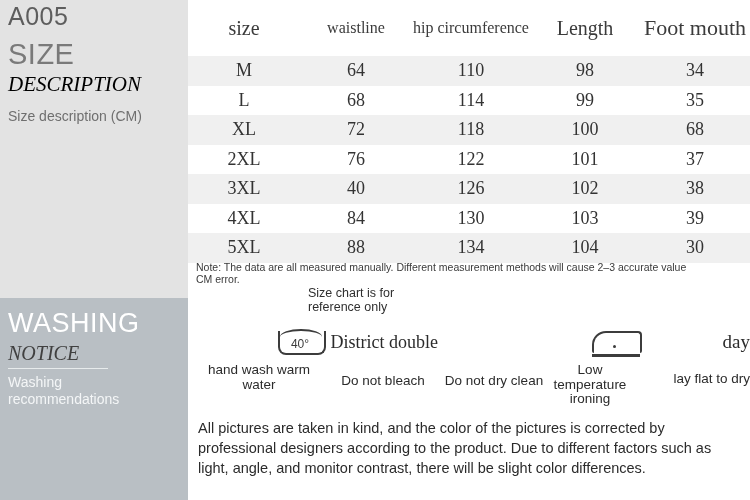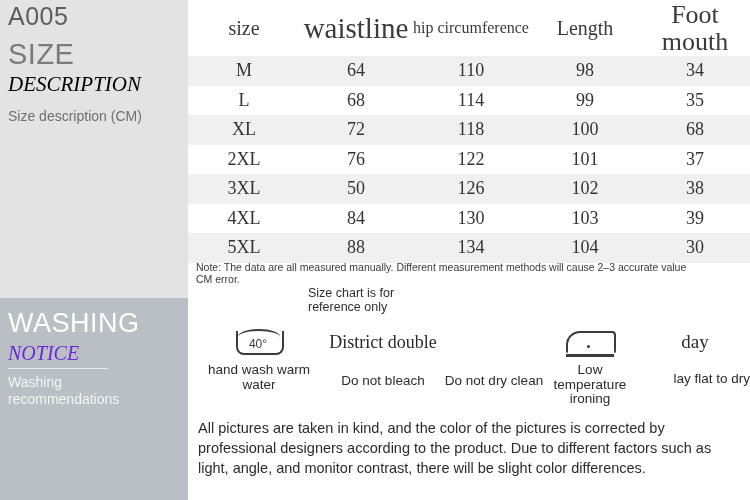--- a/index.html
+++ b/index.html
@@ -88,21 +88,21 @@
     font-size: 27px;
     color: #ffffff;
     font-family: "Liberation Sans", sans-serif;
     letter-spacing: 0.5px;
   }
   .wash-sub {
     position: absolute;
     left: 8px;
     top: 44px;
     font-size: 20px;
-    color: #6d28d9;
+    color: #404040;
     font-style: italic;
     font-family: "Liberation Serif", serif;
   }
   .wash-rule {
     position: absolute;
     left: 8px;
     top: 70px;
     width: 100px;
     height: 1px;
     background: #eceff1;
@@ -147,24 +147,24 @@
     font-family: "Liberation Serif", serif;
     font-size: 19px;
     padding: 0;
     height: 56px;
     vertical-align: middle;
     text-align: center;
     background: #ffffff;
     line-height: 1.05;
   }
   table.size-table th.h-size   { font-size: 20px; }
-  table.size-table th.h-waist  { font-size: 29px; }
+  table.size-table th.h-waist  { font-size: 16px; }
   table.size-table th.h-hip    { font-size: 16px; }
   table.size-table th.h-length { font-size: 20px; }
-  table.size-table th.h-foot   { font-size: 26px; }
+  table.size-table th.h-foot   { font-size: 22px; }
 
   table.size-table td {
     text-align: center;
     font-family: "Liberation Serif", serif;
     font-size: 18px;
     color: #333333;
     height: 29.5px;
     padding: 0;
     vertical-align: middle;
   }
@@ -228,21 +228,21 @@
   }
   .care-item {
     position: absolute;
     top: 0;
     text-align: center;
   }
   .care-icon {
     height: 40px;
     display: flex;
     align-items: center;
-    justify-content: center;
+    justify-content: flex-end;
   }
   .care-label {
     font-size: 13.5px;
     color: #2b2b2b;
     line-height: 14.5px;
     font-family: "Liberation Sans", sans-serif;
     margin-top: 1px;
   }
   .care-label.big {
     font-size: 18px;
@@ -382,21 +382,21 @@
           </tr>
           <tr class="even">
             <td>2XL</td>
             <td>76</td>
             <td>122</td>
             <td>101</td>
             <td>37</td>
           </tr>
           <tr class="odd">
             <td>3XL</td>
-            <td>50</td>
+            <td>40</td>
             <td>126</td>
             <td>102</td>
             <td>38</td>
           </tr>
           <tr class="even">
             <td>4XL</td>
             <td>84</td>
             <td>130</td>
             <td>103</td>
             <td>39</td>

